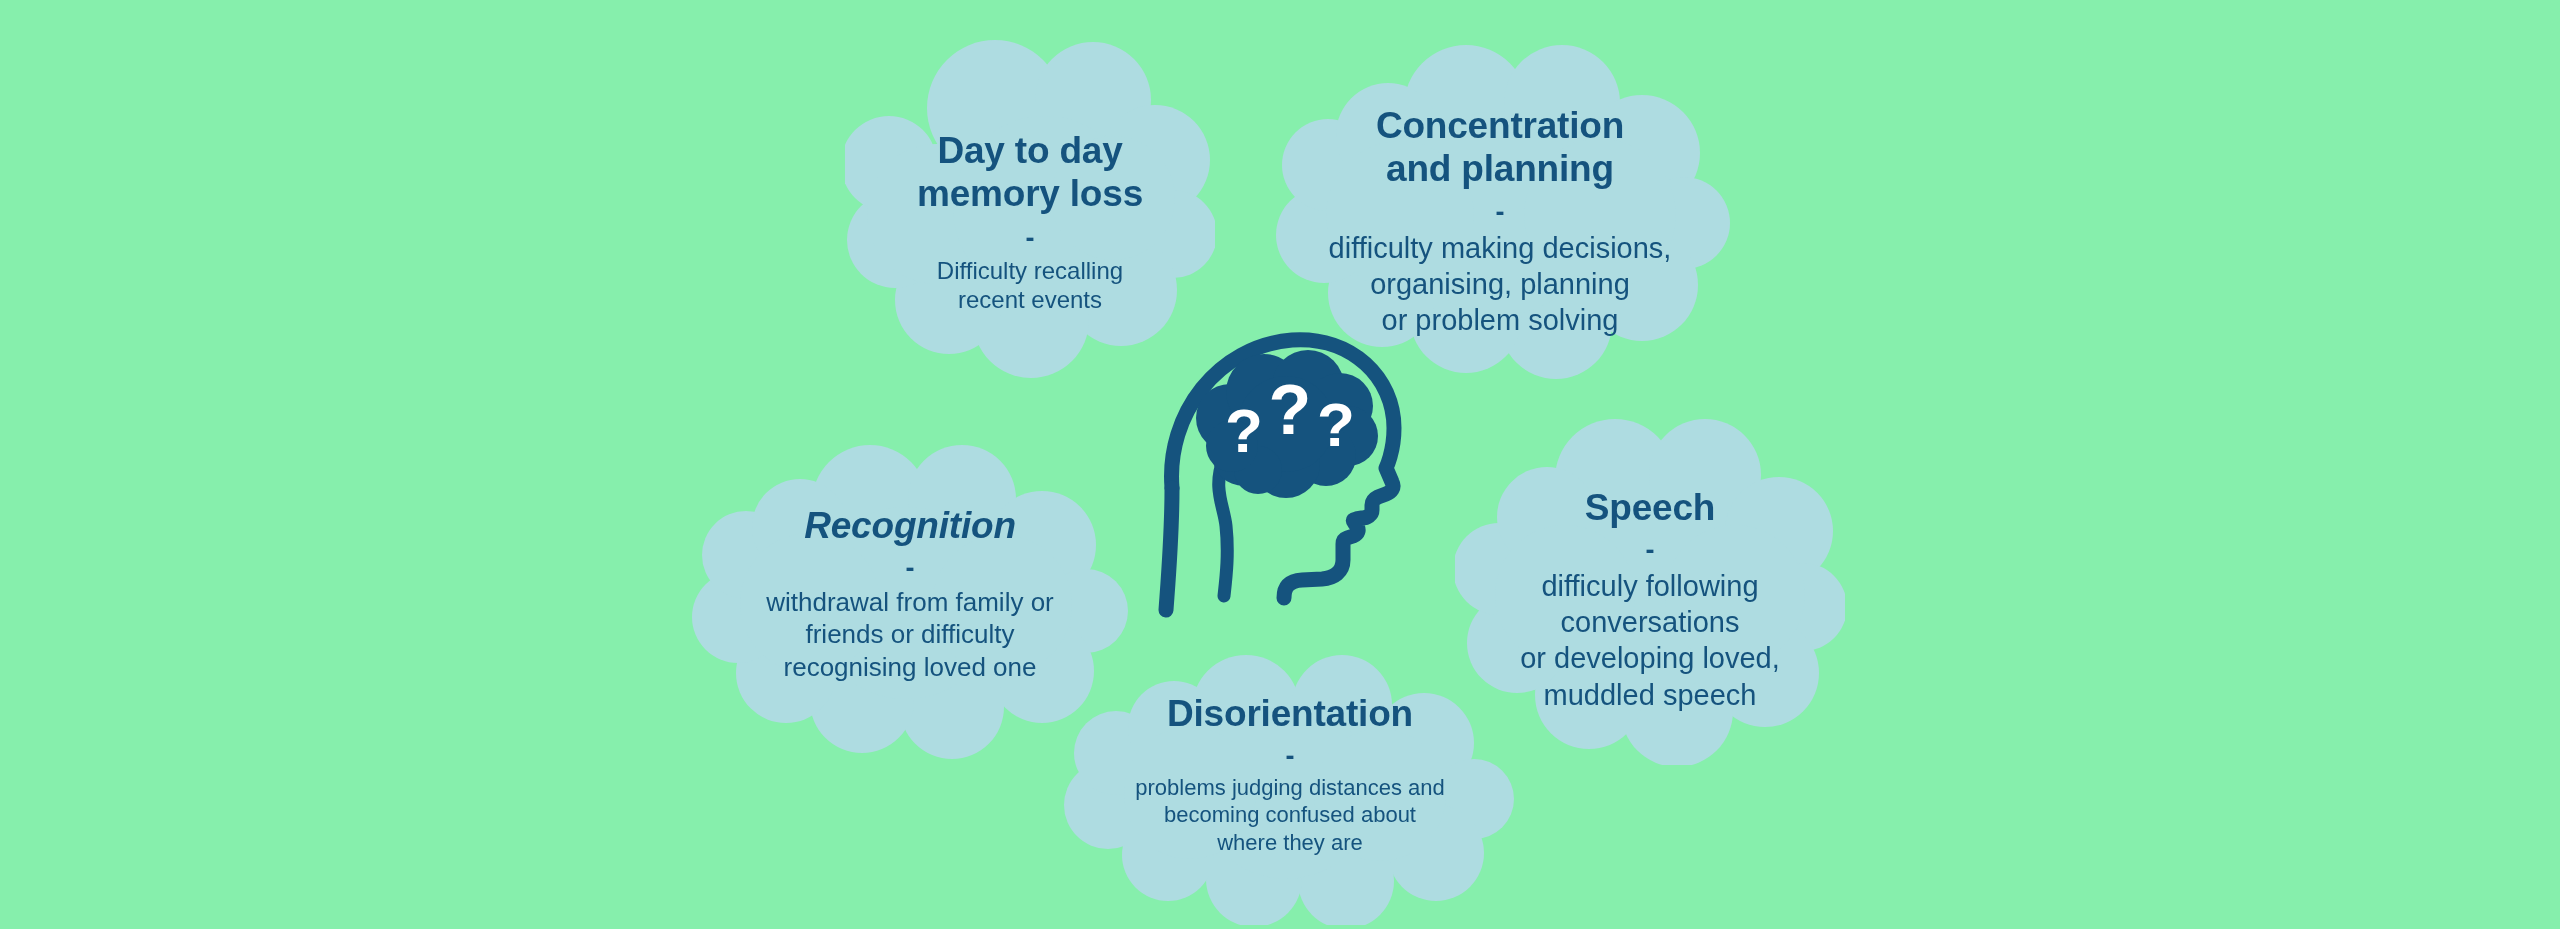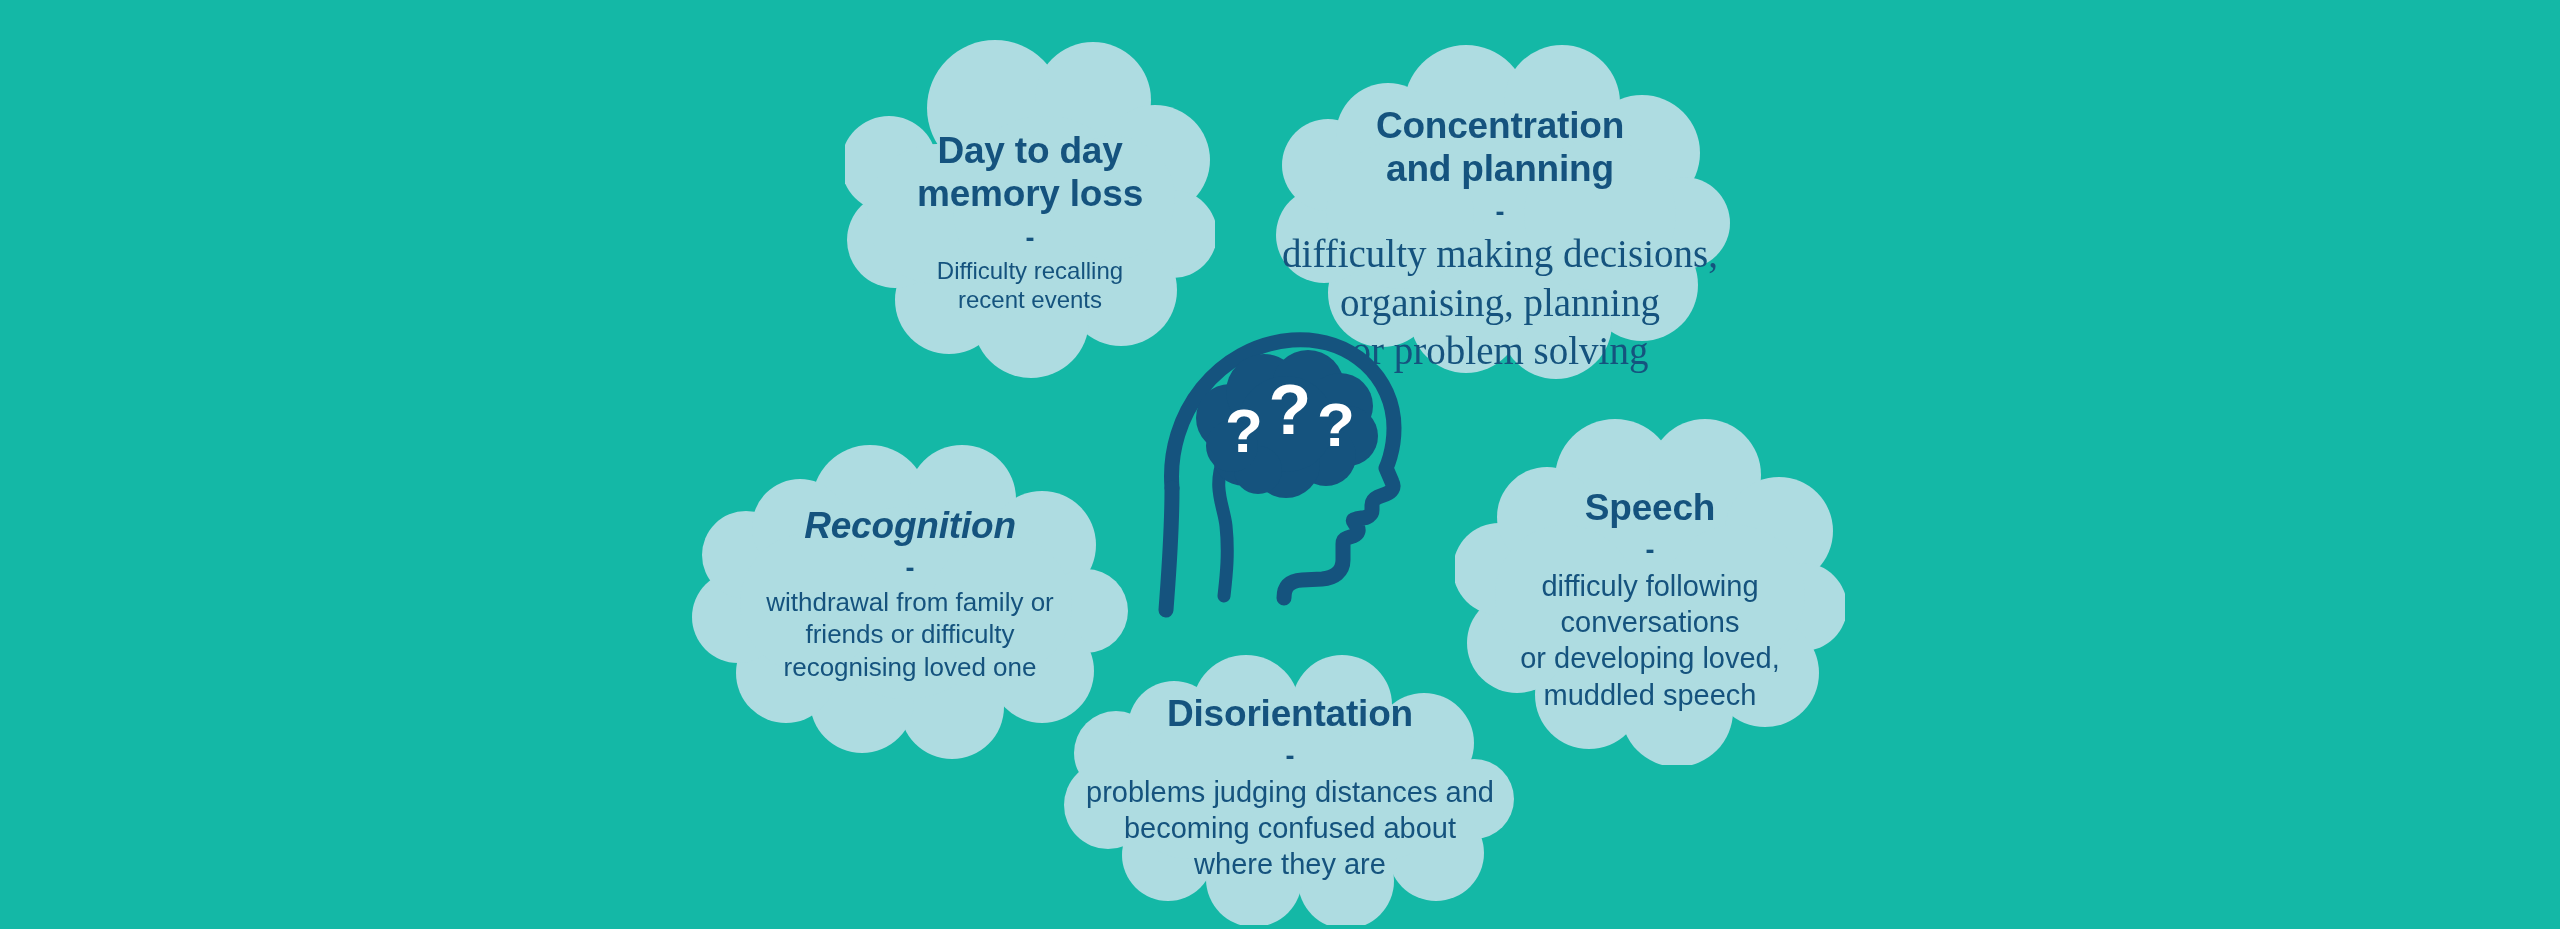--- a/index.html
+++ b/index.html
@@ -8,21 +8,21 @@
     padding: 0;
     background: #ffffff;
   }
   body {
     font-family: "Liberation Sans", sans-serif;
   }
   #stage {
     position: relative;
     width: 2560px;
     height: 929px;
-    background: #14b8a6;
+    background: #86efac;
     overflow: hidden;
   }
   
   .cloud {
     position: absolute;
   }
   .cloud-shape {
     position: absolute;
     inset: 0;
     width: 100%;
@@ -59,39 +59,39 @@
   #cloud-memory        { left: 845px;  top: 38px;  width: 370px; height: 345px; }
   #cloud-memory .cloud-text   { top: 92px; }
   #cloud-memory .cloud-title  { font-size: 37px; }
   #cloud-memory .cloud-dash   { font-size: 27px; margin: 9px 0 4px; }
   #cloud-memory .cloud-body   { font-size: 24px; line-height: 1.22; }
 
   #cloud-concentration { left: 1270px; top: 45px;  width: 460px; height: 340px; }
   #cloud-concentration .cloud-text  { top: 60px; }
   #cloud-concentration .cloud-title { font-size: 37px; }
   #cloud-concentration .cloud-dash  { font-size: 27px; margin: 8px 0 4px; }
-  #cloud-concentration .cloud-body  { font-size: 39px; line-height: 1.25; font-family: Liberation Serif, serif; }
+  #cloud-concentration .cloud-body  { font-size: 29px; line-height: 1.25; }
 
   #cloud-recognition   { left: 690px;  top: 445px; width: 440px; height: 315px; }
   #cloud-recognition .cloud-text   { top: 60px; }
   #cloud-recognition .cloud-title  { font-size: 37px; font-style: italic; }
   #cloud-recognition .cloud-dash   { font-size: 27px; margin: 7px 0 4px; }
   #cloud-recognition .cloud-body   { font-size: 26px; line-height: 1.25; }
 
   #cloud-speech        { left: 1455px; top: 415px; width: 390px; height: 350px; }
   #cloud-speech .cloud-text  { top: 72px; }
   #cloud-speech .cloud-title { font-size: 37px; }
   #cloud-speech .cloud-dash  { font-size: 27px; margin: 7px 0 4px; }
   #cloud-speech .cloud-body  { font-size: 29px; line-height: 1.25; }
 
   #cloud-disorientation{ left: 1050px; top: 655px; width: 480px; height: 270px; }
   #cloud-disorientation .cloud-text  { top: 38px; }
   #cloud-disorientation .cloud-title { font-size: 37px; text-align: center; }
   #cloud-disorientation .cloud-dash  { font-size: 27px; margin: 7px 0 4px; }
-  #cloud-disorientation .cloud-body  { font-size: 29px; line-height: 1.25; }
+  #cloud-disorientation .cloud-body  { font-size: 22px; line-height: 1.25; }
 
   
   #head-icon {
     position: absolute;
     left: 1140px;
     top: 310px;
     width: 290px;
     height: 335px;
     z-index: 3;
   }

